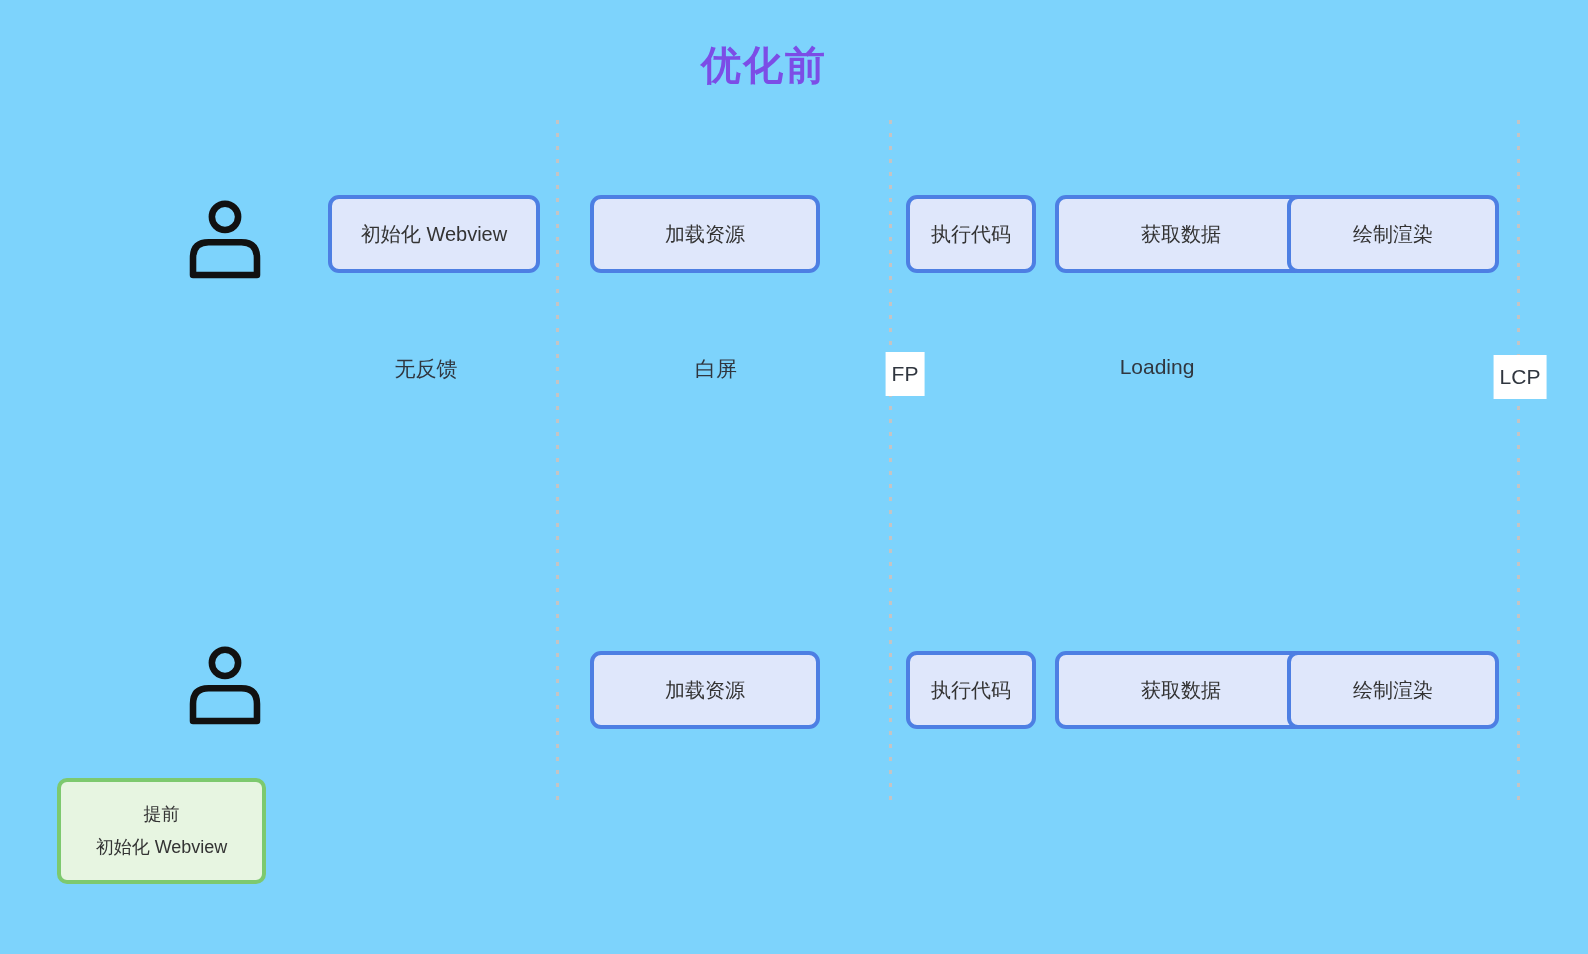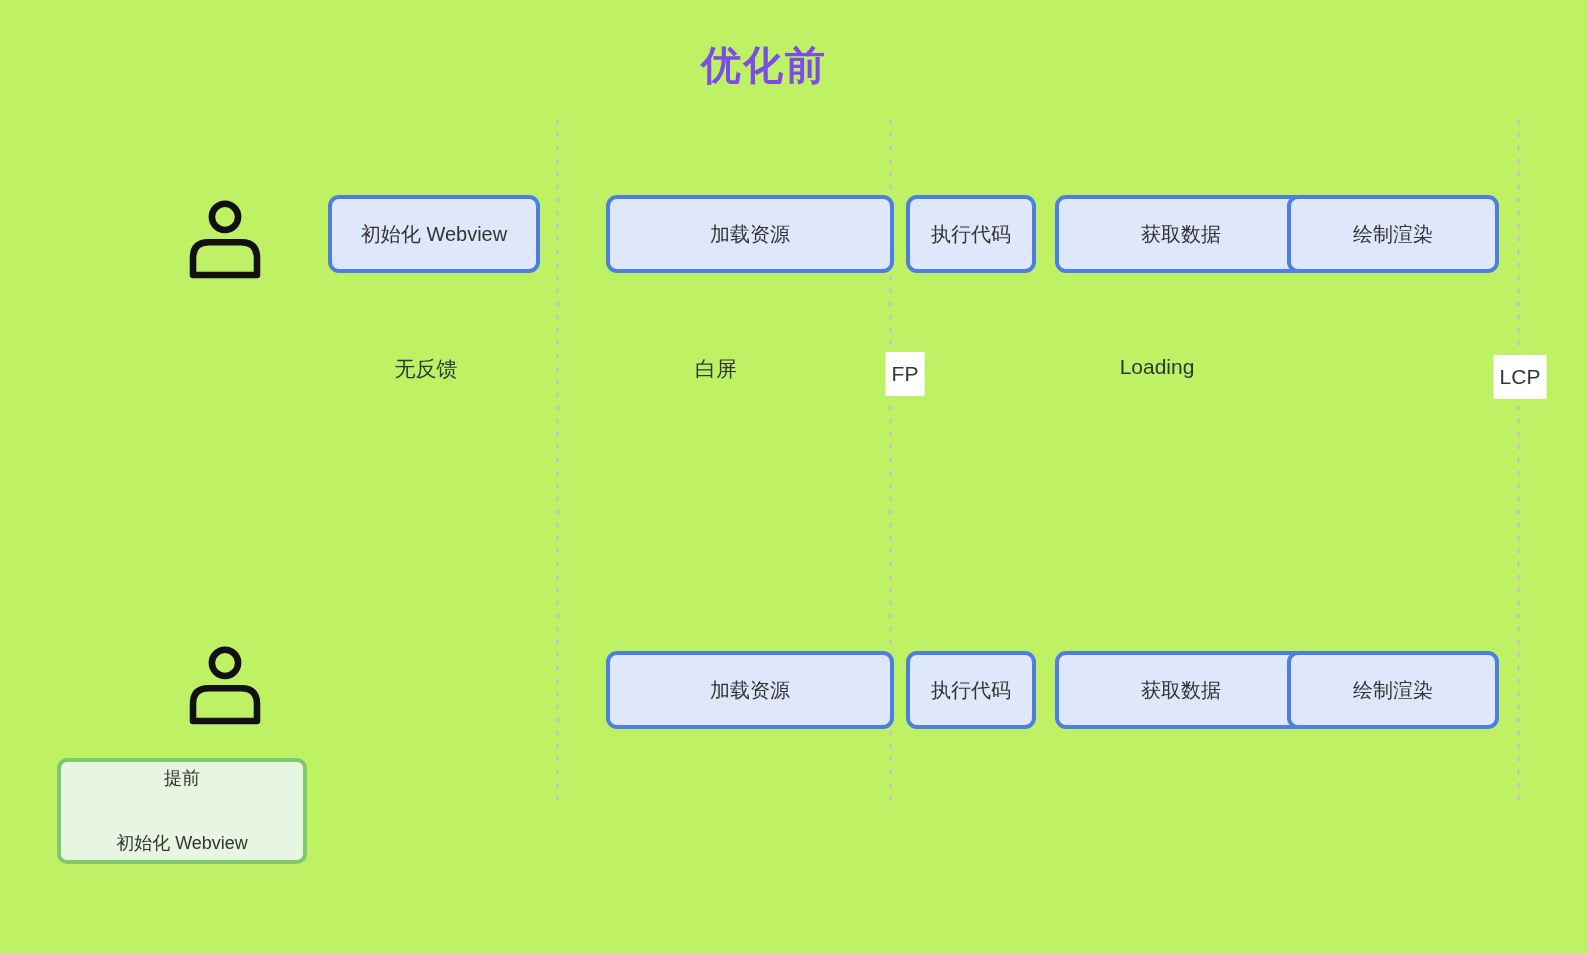--- a/index.html
+++ b/index.html
@@ -5,21 +5,21 @@
   html, body {
     margin: 0;
     padding: 0;
     background: #ffffff;
     font-family: "Liberation Sans", "DejaVu Sans", sans-serif;
   }
   .canvas {
     position: relative;
     width: 1588px;
     height: 954px;
-    background: #bef264;
+    background: #7dd3fc;
     overflow: hidden;
   }
   
   .vline {
     position: absolute;
     top: 120px;
     height: 688px;
     width: 3px;
     background-image: repeating-linear-gradient(
       to bottom,
@@ -55,21 +55,21 @@
     align-items: center;
     justify-content: center;
     font-size: 20px;
     color: #333333;
     white-space: nowrap;
   }
   .row-before { top: 195px; }
   .row-after  { top: 651px; }
 
   .pos-init   { left: 328px;  width: 212px; }
-  .pos-load   { left: 606px;  width: 288px; }
+  .pos-load   { left: 590px;  width: 230px; }
   .pos-exec   { left: 906px;  width: 130px; }
   .pos-fetch  { left: 1055px; width: 252px; }
   .pos-render { left: 1287px; width: 212px; }
 
   .phase-label {
     position: absolute;
     top: 355px;
     transform: translateX(-50%);
     font-size: 21px;
     color: #30363f;
@@ -90,31 +90,31 @@
     width: 82px;
     height: 84px;
   }
   .person-before { left: 184px; top: 197px; }
   .person-after  { left: 184px; top: 643px; }
   .person svg { display: block; width: 100%; height: 100%; }
 
   .pre-init-box {
     position: absolute;
     left: 57px;
-    top: 758px;
-    width: 250px;
+    top: 778px;
+    width: 209px;
     height: 106px;
     box-sizing: border-box;
     background: #e7f5e1;
     border: 4px solid #7dc96e;
     border-radius: 10px;
     display: flex;
     flex-direction: column;
     align-items: center;
-    justify-content: space-between;
+    justify-content: center;
     font-size: 18px;
     line-height: 1.85;
     color: #333333;
     text-align: center;
     white-space: nowrap;
   }
 </style>
 </head>
 <body>
 

